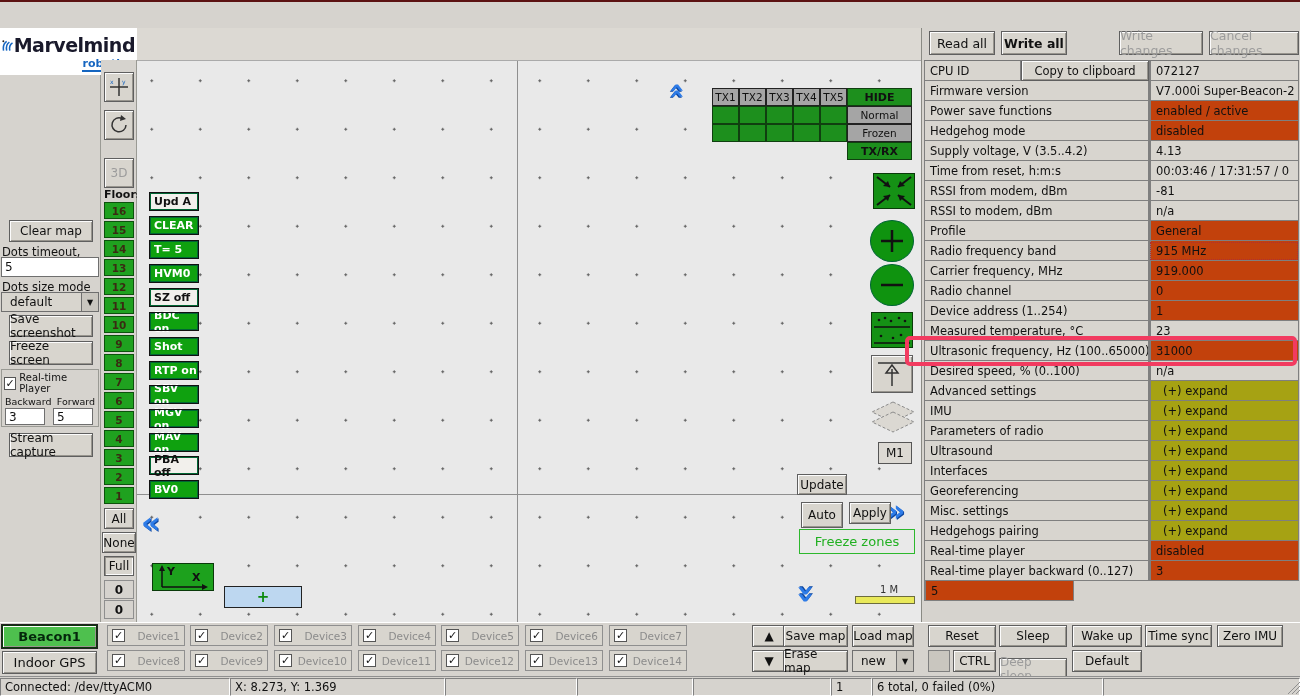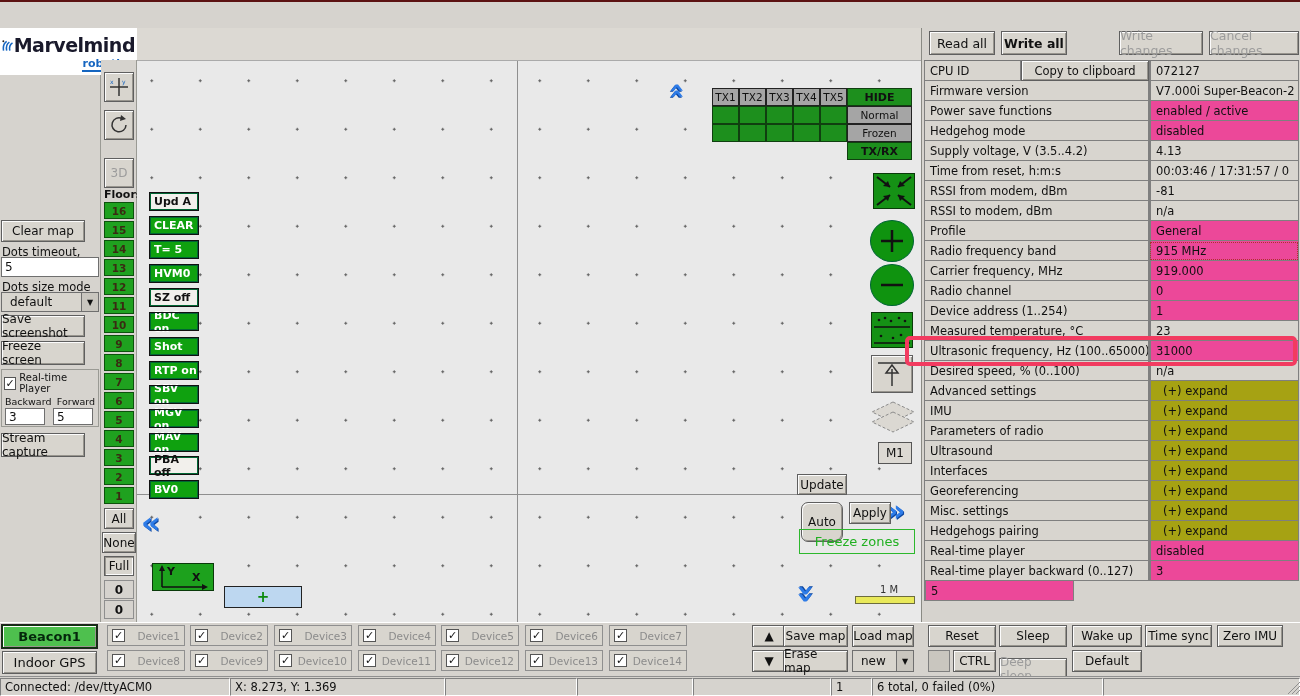--- a/index.html
+++ b/index.html
@@ -14,21 +14,21 @@
   
   .logo-box{position:absolute;left:0;top:28px;width:137px;height:47px;background:#fff;border-right:1px solid #a0a0a0;}
   .logo-row{display:flex;align-items:flex-start;padding:2px 2px 0 2px;}
   .logo-brand{font-size:19px;font-weight:bold;color:#19192b;letter-spacing:-0.5px;margin-top:4px;}
   .logo-sub{position:absolute;right:4px;top:29px;font-size:11px;font-weight:bold;color:#1565c0;border-bottom:2px solid #1565c0;}
   
   .sidebar{position:absolute;left:0;top:75px;width:101px;height:547px;background:#d6d3ce;border-right:1px solid #9a9a94;box-sizing:border-box;}
   .btn{background:#d8d5ce;border:1px solid #5f5f5f;box-shadow:inset 1px 1px 0 #fcfcfc,inset -1px -1px 0 #98958e;
        display:flex;align-items:center;justify-content:center;font-size:12px;color:#111;cursor:default;box-sizing:border-box;}
   .btn.disabled{color:#9c9c9c;}
-  .sb{position:absolute;left:1px;width:84px;height:22px;}
+  .sb{position:absolute;left:9px;width:84px;height:22px;}
   .sb-label{position:absolute;left:2px;font-size:11.5px;}
   .field{position:absolute;background:#fff;border:1px solid #6f6f6f;box-sizing:border-box;font-size:12px;padding-left:3px;display:flex;align-items:center;}
   .select{position:absolute;left:1px;width:98px;height:20px;background:#d8d5ce;border:1px solid #6f6f6f;display:flex;align-items:center;box-sizing:border-box;}
   .select .sel-text{flex:1;padding-left:8px;font-size:12px;}
   .select .sel-arrow{width:16px;height:100%;border-left:1px solid #6f6f6f;display:flex;align-items:center;justify-content:center;font-size:8px;background:#c9c6bf;}
   .chk{display:inline-flex;width:13px;height:13px;background:#fff;border:1px solid #555;align-items:center;justify-content:center;font-size:11px;line-height:11px;box-sizing:border-box;}
   
   .toolscol{position:absolute;left:101px;top:60px;width:36px;height:562px;background:#d6d3ce;border-right:1px solid #9a9a94;box-sizing:border-box;}
   .toolbtn{position:absolute;left:3px;width:30px;height:30px;}
   .floors-label{position:absolute;left:3px;top:128px;font-size:11px;font-weight:600;}
@@ -64,21 +64,21 @@
   .scale-bar{position:absolute;left:718px;top:568px;width:60px;height:8px;background:#e9e95a;border:1px solid #6d6d3d;box-sizing:border-box;}
   
   .rightpanel{position:absolute;left:921px;top:28px;width:379px;height:594px;background:#d6d3ce;border-left:1px solid #8a8a84;box-sizing:border-box;}
   .rp-btn{position:absolute;height:24px;font-size:12.5px;}
   .rp-table{position:absolute;left:2px;top:32px;width:375px;border-top:1px solid #777;}
   .prow{display:flex;height:20px;}
   .pcell{border:1px solid #7f7f7f;border-top:none;box-sizing:border-box;display:flex;align-items:center;
          padding-left:5px;font-size:11.5px;overflow:hidden;white-space:nowrap;background:#d8d5cf;}
   .plabel{width:225px;}
   .pvalue{width:150px;border-left:2px solid #7f7f7f;}
-  .pvalue.white{background:#ec4899;}
+  .pvalue.white{background:#c2410c;}
   .pvalue.olive{background:#a6a213;color:#111;padding-left:12px;}
   .pvalue.focus{outline:1px dotted #b03030;outline-offset:-2px;}
   .copybtn{width:128px;height:20px;font-size:11.5px;margin:0;border-top:none;}
   
   .hl{position:absolute;left:905px;top:336px;width:392px;height:30px;border:4px solid #f23b60;border-radius:5px;
       box-sizing:border-box;pointer-events:none;z-index:60;}
   
   .bottombar{position:absolute;left:0;top:622px;width:1300px;height:54px;background:#d6d3ce;border-top:1px solid #fff;box-sizing:border-box;}
   .tab{position:absolute;left:2px;width:95px;height:23px;font-size:13px;}
   .tab.active{background:#4ec04e;border:1px solid #0a3a0a;outline:1px solid #222;font-weight:bold;color:#04270b;}
@@ -292,21 +292,21 @@
     </div>
     <div class="mapicon" style="left:731px;top:372px;">
       <svg width="50" height="36" viewBox="0 0 50 36">
         <polygon points="25,2 46,12 25,22 4,12" fill="#dbd8d2" stroke="#8a8a8a" stroke-dasharray="3,2"></polygon>
         <polygon points="25,12 46,22 25,32 4,22" fill="#dbd8d2" stroke="#8a8a8a" stroke-dasharray="3,2"></polygon>
       </svg>
     </div>
     <div class="m1">M1</div>
 
     <div class="btn" style="position:absolute;left:660px;top:446px;width:50px;height:21px;">Update</div>
-    <div class="btn" style="position:absolute;left:664px;top:474px;width:42px;height:40px;border-radius:7px;">Auto</div>
+    <div class="btn" style="position:absolute;left:664px;top:474px;width:42px;height:26px;">Auto</div>
     <div class="btn" style="position:absolute;left:712px;top:474px;width:42px;height:22px;">Apply</div>
     <div class="freeze-zones">Freeze zones</div>
 
     <div class="mapicon" style="left:15px;top:535px;">
       <svg width="62" height="28" viewBox="0 0 62 28">
         <rect x="0.5" y="0.5" width="61" height="27" fill="#1da11d" stroke="#0a3a0a"></rect>
         <line x1="10" y1="24" x2="10" y2="5" stroke="#111" stroke-width="1.5"></line>
           <polygon points="10,2 7,8 13,8" fill="#111"></polygon>
         <line x1="10" y1="24" x2="52" y2="24" stroke="#111" stroke-width="1.5"></line>
           <polygon points="56,24 50,21 50,27" fill="#111"></polygon>

